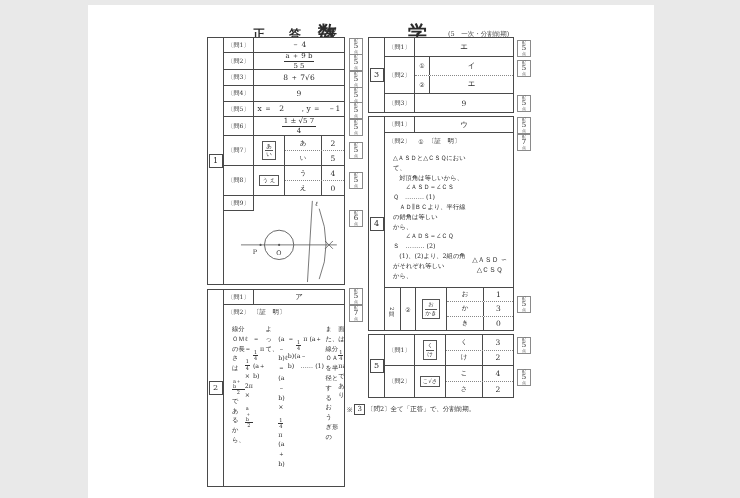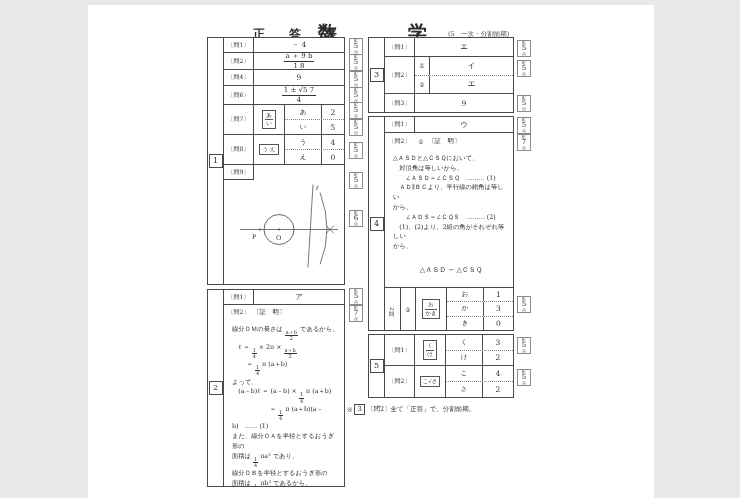--- a/index.html
+++ b/index.html
@@ -29,21 +29,21 @@
   .sub{flex:1;display:flex;flex-direction:column;min-width:0;}
   .subrow{flex:1;display:flex;border-bottom:1px dotted #888;min-height:0;}
   .subrow:last-child{border-bottom:none;}
   .k{width:36px;flex:none;border-right:1px solid #4a4a4a;display:flex;align-items:center;justify-content:center;font-size:6.5px;}
   .v{flex:1;display:flex;align-items:center;justify-content:center;font-size:7.5px;}
   .score{position:absolute;width:14px;height:17px;border:0.9px solid #8a8a8a;background:#fff;
          display:flex;flex-direction:column;align-items:center;justify-content:center;line-height:1;box-sizing:border-box;}
   .score .sc-h{font-size:4px;color:#555;}
   .score .sc-n{font-size:7px;}
   .score .sc-p{font-size:4px;color:#555;}
-  .prf{flex:1;padding:4px 4px 4px 8px;display:flex;flex-direction:column;overflow:hidden;min-height:0;}
+  .prf{flex:1;padding:4px 4px 4px 8px;display:flex;flex-direction:row;overflow:hidden;min-height:0;}
   .p-line{font-size:6.3px;line-height:9.8px;white-space:pre-wrap;}
   .p-line .frac{font-size:5px;line-height:1.05;vertical-align:-3px;}
   .p-line .frac .fn{padding:0 1px;border-bottom:0.7px solid #333;}
   .concl{margin-top:auto;text-align:center;font-size:7px;padding-bottom:8px;}
   .q9wrap{position:relative;flex:1;border-bottom:none;}
   .q9lab{position:absolute;left:0;top:0;width:29px;height:14px;border-right:1px solid #4a4a4a;border-bottom:1px solid #4a4a4a;
          display:flex;align-items:center;justify-content:center;font-size:6px;background:#fff;}
   .foot{left:347px;top:404px;font-size:6.5px;display:flex;align-items:center;gap:2px;}
   .footbox{border:1px solid #4a4a4a;padding:0 2px;font-size:7px;line-height:9px;display:inline-block;}
   svg{display:block;}
@@ -64,27 +64,35 @@
   <div class="rows">
     <div class="row" style="height:15px;">
       <div class="lab">〔問1〕</div>
       <div class="val">－ 4</div>
     </div>
     <div class="row" style="height:17px;">
       <div class="lab">〔問2〕</div>
       <div class="val">
         <span class="frac">
           <span class="fn">a ＋ 9 b</span>
-          <span class="fd">1 8</span>
+          <span class="fd">5 5</span>
         </span>
       </div>
+    </div>
+    <div class="row" style="height:16px;">
+      <div class="lab">〔問3〕</div>
+      <div class="val">8 ＋ 7√6</div>
     </div>
     <div class="row" style="height:16px;">
       <div class="lab">〔問4〕</div>
       <div class="val">9</div>
+    </div>
+    <div class="row" style="height:15px;">
+      <div class="lab">〔問5〕</div>
+      <div class="val">x ＝　2　　，y ＝　－1</div>
     </div>
     <div class="row" style="height:19px;">
       <div class="lab">〔問6〕</div>
       <div class="val">
         <span class="frac">
           <span class="fn">1 ± √5 7</span>
           <span class="fd">4</span>
         </span>
       </div>
     </div>

